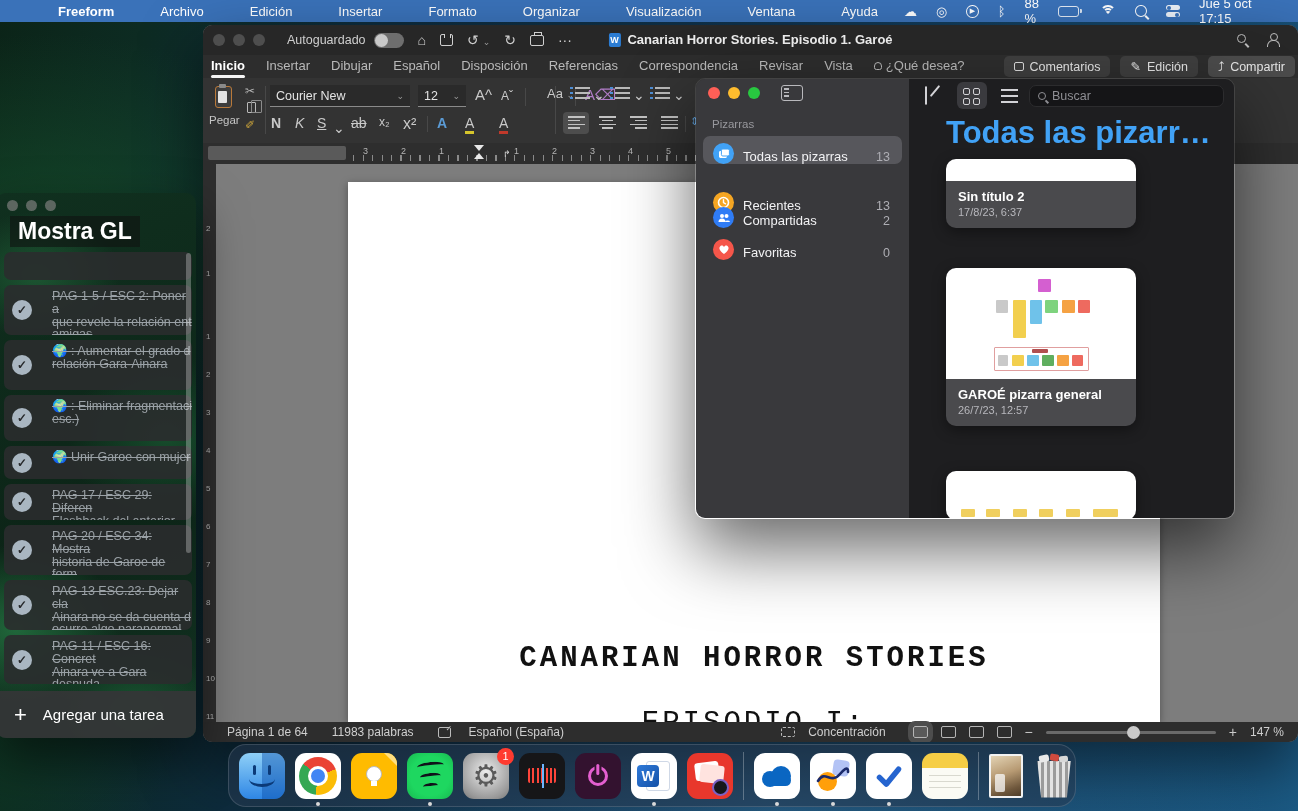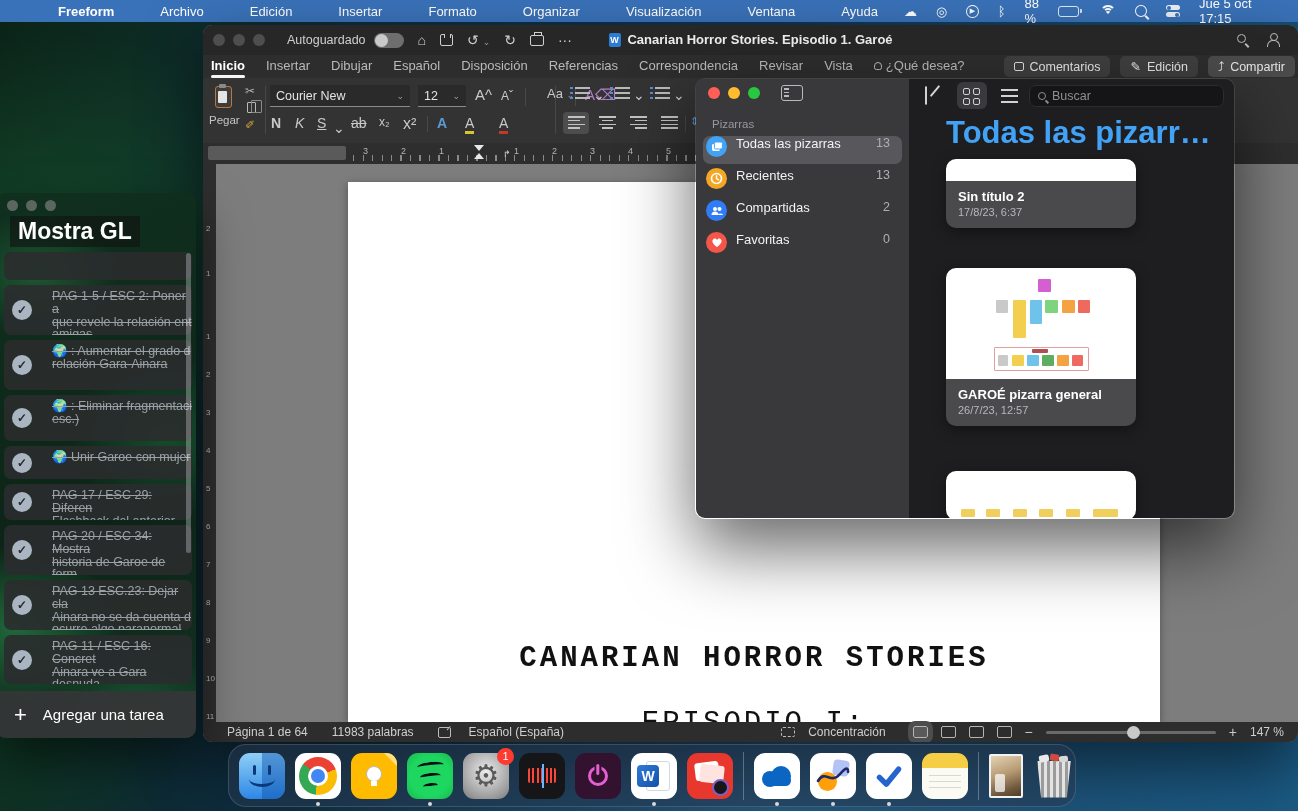--- a/index.html
+++ b/index.html
@@ -161,22 +161,22 @@
   #freeform { position:absolute; left:695px; top:78px; width:540px; height:441px; border-radius:10px;
     overflow:hidden; box-shadow:0 30px 70px rgba(0,0,0,.6); border:1px solid rgba(255,255,255,.08); }
   #ff-side { position:absolute; left:0; top:0; width:213px; height:100%; background:#39393c; }
   #ff-side .lights { position:absolute; left:12px; top:8px; display:flex; gap:8px; }
   #ff-side .lights i { width:12px; height:12px; border-radius:50%; }
   .lr { background:#ff5f57; } .ly { background:#febc2e; } .lg { background:#28c840; }
   .sb-toggle { position:absolute; left:85px; top:6px; width:22px; height:16px; border:1.6px solid #b9b9bd; border-radius:3px; }
   .sb-toggle::before { content:""; position:absolute; left:2px; top:2px; width:5px; height:9px;
      background:repeating-linear-gradient(to bottom, #b9b9bd 0 1.5px, transparent 1.5px 3.5px); }
   #ff-sec { position:absolute; left:16px; top:39px; font-size:11.5px; color:#98989d; }
-  .ff-item { position:absolute; left:7px; width:199px; height:28px; border-radius:7px; display:flex; align-items:flex-start;
-    color:#f2f2f4; font-size:13px; gap:9px; padding-left:3px; }
+  .ff-item { position:absolute; left:7px; width:199px; height:28px; border-radius:7px; display:flex; align-items:flex-end;
+    color:#f2f2f4; font-size:13px; gap:9px; padding-left:10px; }
   .ff-item.sel { background:#57575c; }
   .ff-item .cnt { margin-left:auto; margin-right:12px; color:#aeaeb4; font-size:12.5px; }
   .ff-ico { width:21px; height:21px; border-radius:50%; display:flex; align-items:center; justify-content:center; flex:0 0 21px; }
   #ff-main { position:absolute; left:213px; top:0; right:0; bottom:0; background:#1e1e20; }
   .ffm-ic { position:absolute; top:8px; color:#d2d2d6; }
   .cmp { width:17px; height:17px; border:1.7px solid #d2d2d6; border-radius:3px; position:relative; }
   .cmp::after { content:""; position:absolute; left:8px; top:-3px; width:2px; height:14px; background:#d2d2d6; transform:rotate(40deg); border-radius:1px; }
   .grid4 { width:17px; height:17px; display:grid; grid-template-columns:7px 7px; grid-template-rows:7px 7px; gap:3px; }
   .grid4 i { border:1.7px solid #d2d2d6; border-radius:2px; }
   .gridbox { position:absolute; left:48px; top:3px; width:30px; height:27px; background:#3a3a3e; border-radius:6px; }
@@ -491,21 +491,21 @@
     <div class="ff-item sel" style="top:57px;" data-interactable="true">
       <span class="ff-ico" style="background:#41a2f6;" data-interactable="false">
         <svg width="12" height="12" viewBox="0 0 12 12">
             <rect x="1" y="3" width="8" height="7" rx="1.4" fill="#fff"></rect>
             <rect x="3.4" y="1" width="8" height="7" rx="1.4" fill="#fff" stroke="#41a2f6" stroke-width="1"></rect>
           </svg>
       </span>
       <span data-interactable="false">Todas las pizarras</span>
       <span class="cnt" data-interactable="false">13</span>
     </div>
-    <div class="ff-item" style="top:89px;" data-interactable="true">
+    <div class="ff-item" style="top:106px;" data-interactable="true">
       <span class="ff-ico" style="background:#f5a623;" data-interactable="false">
         <svg width="13" height="13" viewBox="0 0 13 13">
             <circle cx="6.5" cy="6.5" r="5" fill="none" stroke="#fff" stroke-width="1.6"></circle>
             <path d="M6.5 3.6 V6.7 L8.6 7.8" fill="none" stroke="#fff" stroke-width="1.4" stroke-linecap="round"></path>
           </svg>
       </span>
       <span data-interactable="false">Recientes</span>
       <span class="cnt" data-interactable="false">13</span>
     </div>
     <div class="ff-item" style="top:121px;" data-interactable="true">

